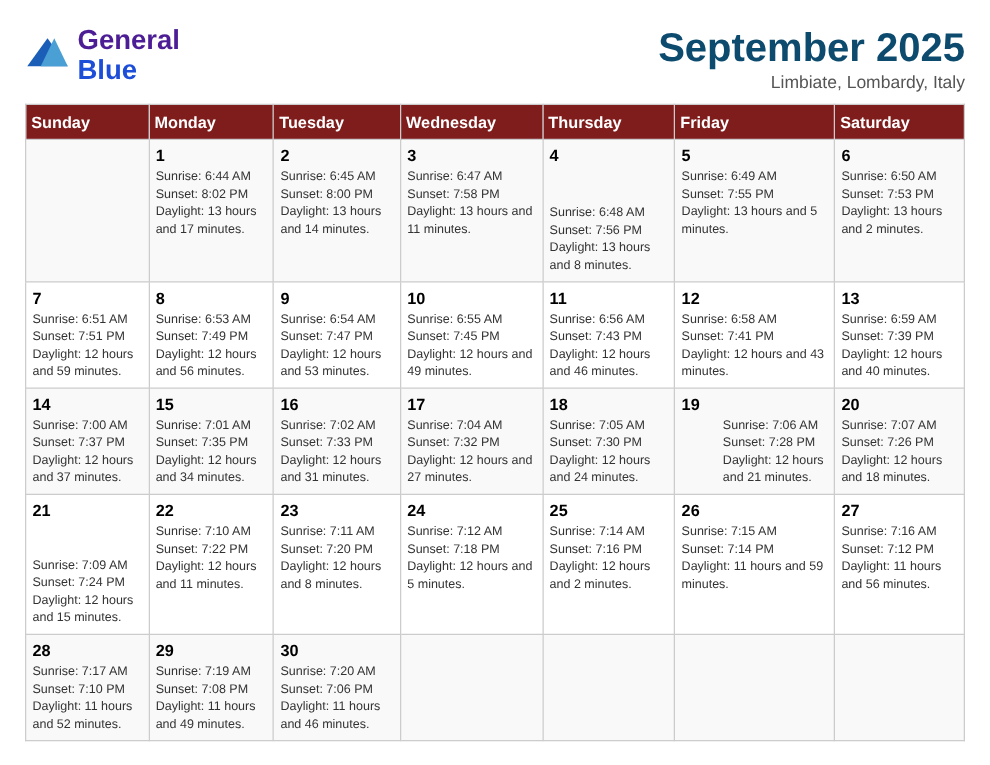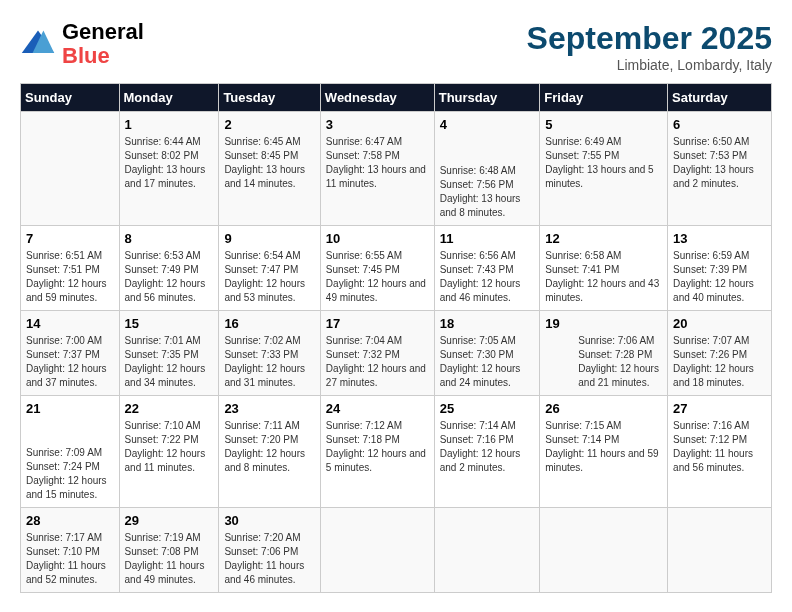--- a/index.html
+++ b/index.html
@@ -19,22 +19,22 @@
     .logo {
       display: flex;
       align-items: center;
       gap: 6px;
     }
     .logo-text {
       font-size: 22px;
       font-weight: bold;
       line-height: 1.1;
     }
-    .logo-general { color: #000000; text-align: center; }
-    .logo-blue { color: #ef4444; }
+    .logo-general { color: #4c1d95; text-align: center; }
+    .logo-blue { color: #1d4ed8; }
     .logo-icon {
       width: 36px;
       height: 36px;
     }
     .title-section {
       text-align: right;
     }
     .month-title {
       font-size: 32px;
       font-weight: bold;
@@ -43,21 +43,21 @@
     .location {
       font-size: 14px;
       color: #555;
     }
     table {
       width: 100%;
       border-collapse: collapse;
       font-size: 11px;
     }
     thead tr th {
-      background-color: #0f172a;
+      background-color: #7f1d1d;
       color: #fff;
       padding: 6px 4px;
       text-align: left;
       font-size: 13px;
       font-weight: bold;
       border: 1px solid #ccc;
     }
     tbody tr td {
       border: 1px solid #ccc;
       padding: 5px 5px;
@@ -120,21 +120,21 @@
         <td class="empty"></td>
         <td>
           <span class="day-num">1</span>
           <div class="cell-text" style="white-space: pre-line;">Sunrise: 6:44 AM
 Sunset: 8:02 PM
 Daylight: 13 hours and 17 minutes.</div>
         </td>
         <td>
           <span class="day-num">2</span>
           <div class="cell-text" style="white-space: pre-line;">Sunrise: 6:45 AM
-Sunset: 8:45 PM
+Sunset: 8:00 PM
 Daylight: 13 hours and 14 minutes.</div>
         </td>
         <td>
           <span class="day-num">3</span>
           <div class="cell-text" style="white-space: pre-line;">Sunrise: 6:47 AM
 Sunset: 7:58 PM
 Daylight: 13 hours and 11 minutes.</div>
         </td>
         <td>
           <span class="day-num">4</span>

